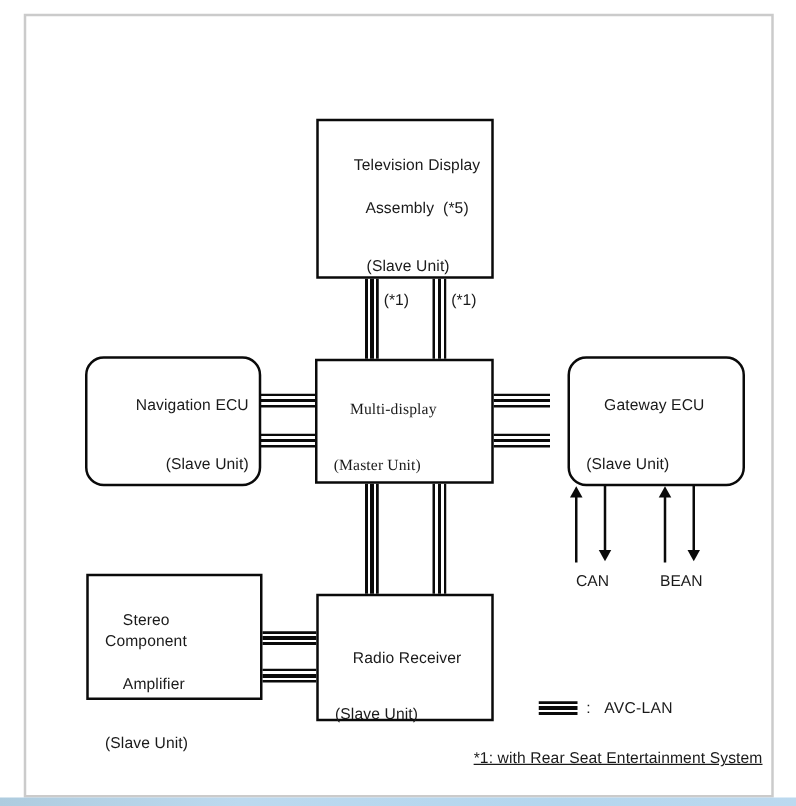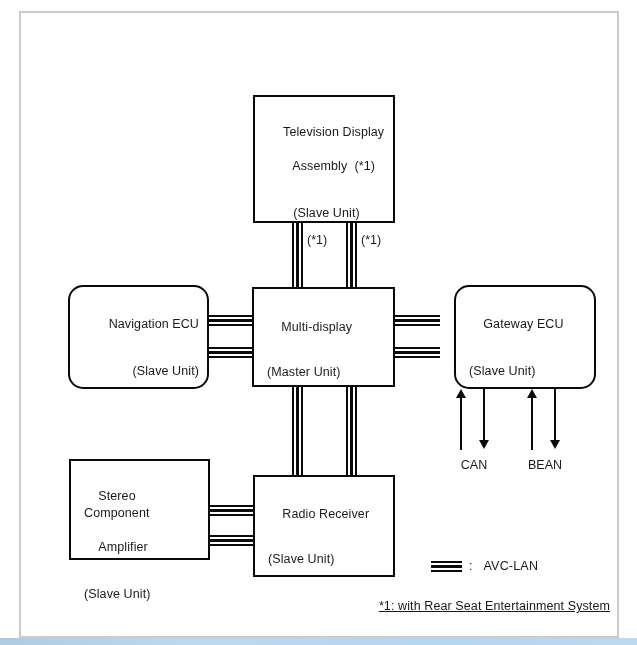--- a/index.html
+++ b/index.html
@@ -70,46 +70,46 @@
   <div class="conn-h" style="left:206px;top:347px;width:49px;"></div>
 
   <div class="conn-h" style="left:392px;top:315px;width:48px;"></div>
   <div class="conn-h" style="left:392px;top:347px;width:48px;"></div>
 
   <div class="conn-h" style="left:207px;top:505px;width:49px;"></div>
   <div class="conn-h" style="left:207px;top:535px;width:49px;"></div>
 
   <div class="node" style="left:253px;top:95px;width:142px;height:128px;text-align:center;">
     <span>Television Display</span><br>
-    <span>Assembly  (*1)</span>
+    <span>Assembly  (*5)</span>
     <span class="sub" style="margin-top:13px;">(Slave Unit)</span>
   </div>
 
   <div class="node rounded" style="left:68px;top:285px;width:141px;height:104px;padding-top:12px;text-align:right;">
     <span>Navigation ECU</span>
     <span class="sub" style="margin-top:13px;">(Slave Unit)</span>
   </div>
 
-  <div class="node" style="left:252px;top:287px;width:143px;height:100px;padding-top:13px;">
+  <div class="node" style="left:252px;top:287px;width:143px;height:100px;padding-top:13px;font-family:Liberation Serif, serif;">
     <span>Multi-display</span>
     <span class="sub" style="margin-top:11px;">(Master Unit)</span>
   </div>
 
   <div class="node rounded" style="left:454px;top:285px;width:142px;height:104px;padding-top:12px;">
     <span>Gateway ECU</span>
     <span class="sub" style="margin-top:13px;">(Slave Unit)</span>
   </div>
 
   <div class="node" style="left:69px;top:459px;width:141px;height:101px;">
     <span>Stereo Component</span><br>
     <span>Amplifier</span>
     <span class="sub" style="margin-top:13px;">(Slave Unit)</span>
   </div>
 
-  <div class="node" style="left:253px;top:475px;width:142px;height:102px;padding-top:12px;">
+  <div class="node" style="left:253px;top:475px;width:142px;height:102px;padding-top:24px;">
     <span>Radio Receiver</span>
     <span class="sub" style="margin-top:11px;">(Slave Unit)</span>
   </div>
 
   <div class="arrow-head-up" style="left:456px;top:389px;"></div>
   <div class="arrow-line" style="left:460px;top:397px;height:53px;"></div>
   <div class="arrow-line" style="left:483px;top:388px;height:53px;"></div>
   <div class="arrow-head-down" style="left:479px;top:440px;"></div>
 
   <div class="arrow-head-up" style="left:527px;top:389px;"></div>

